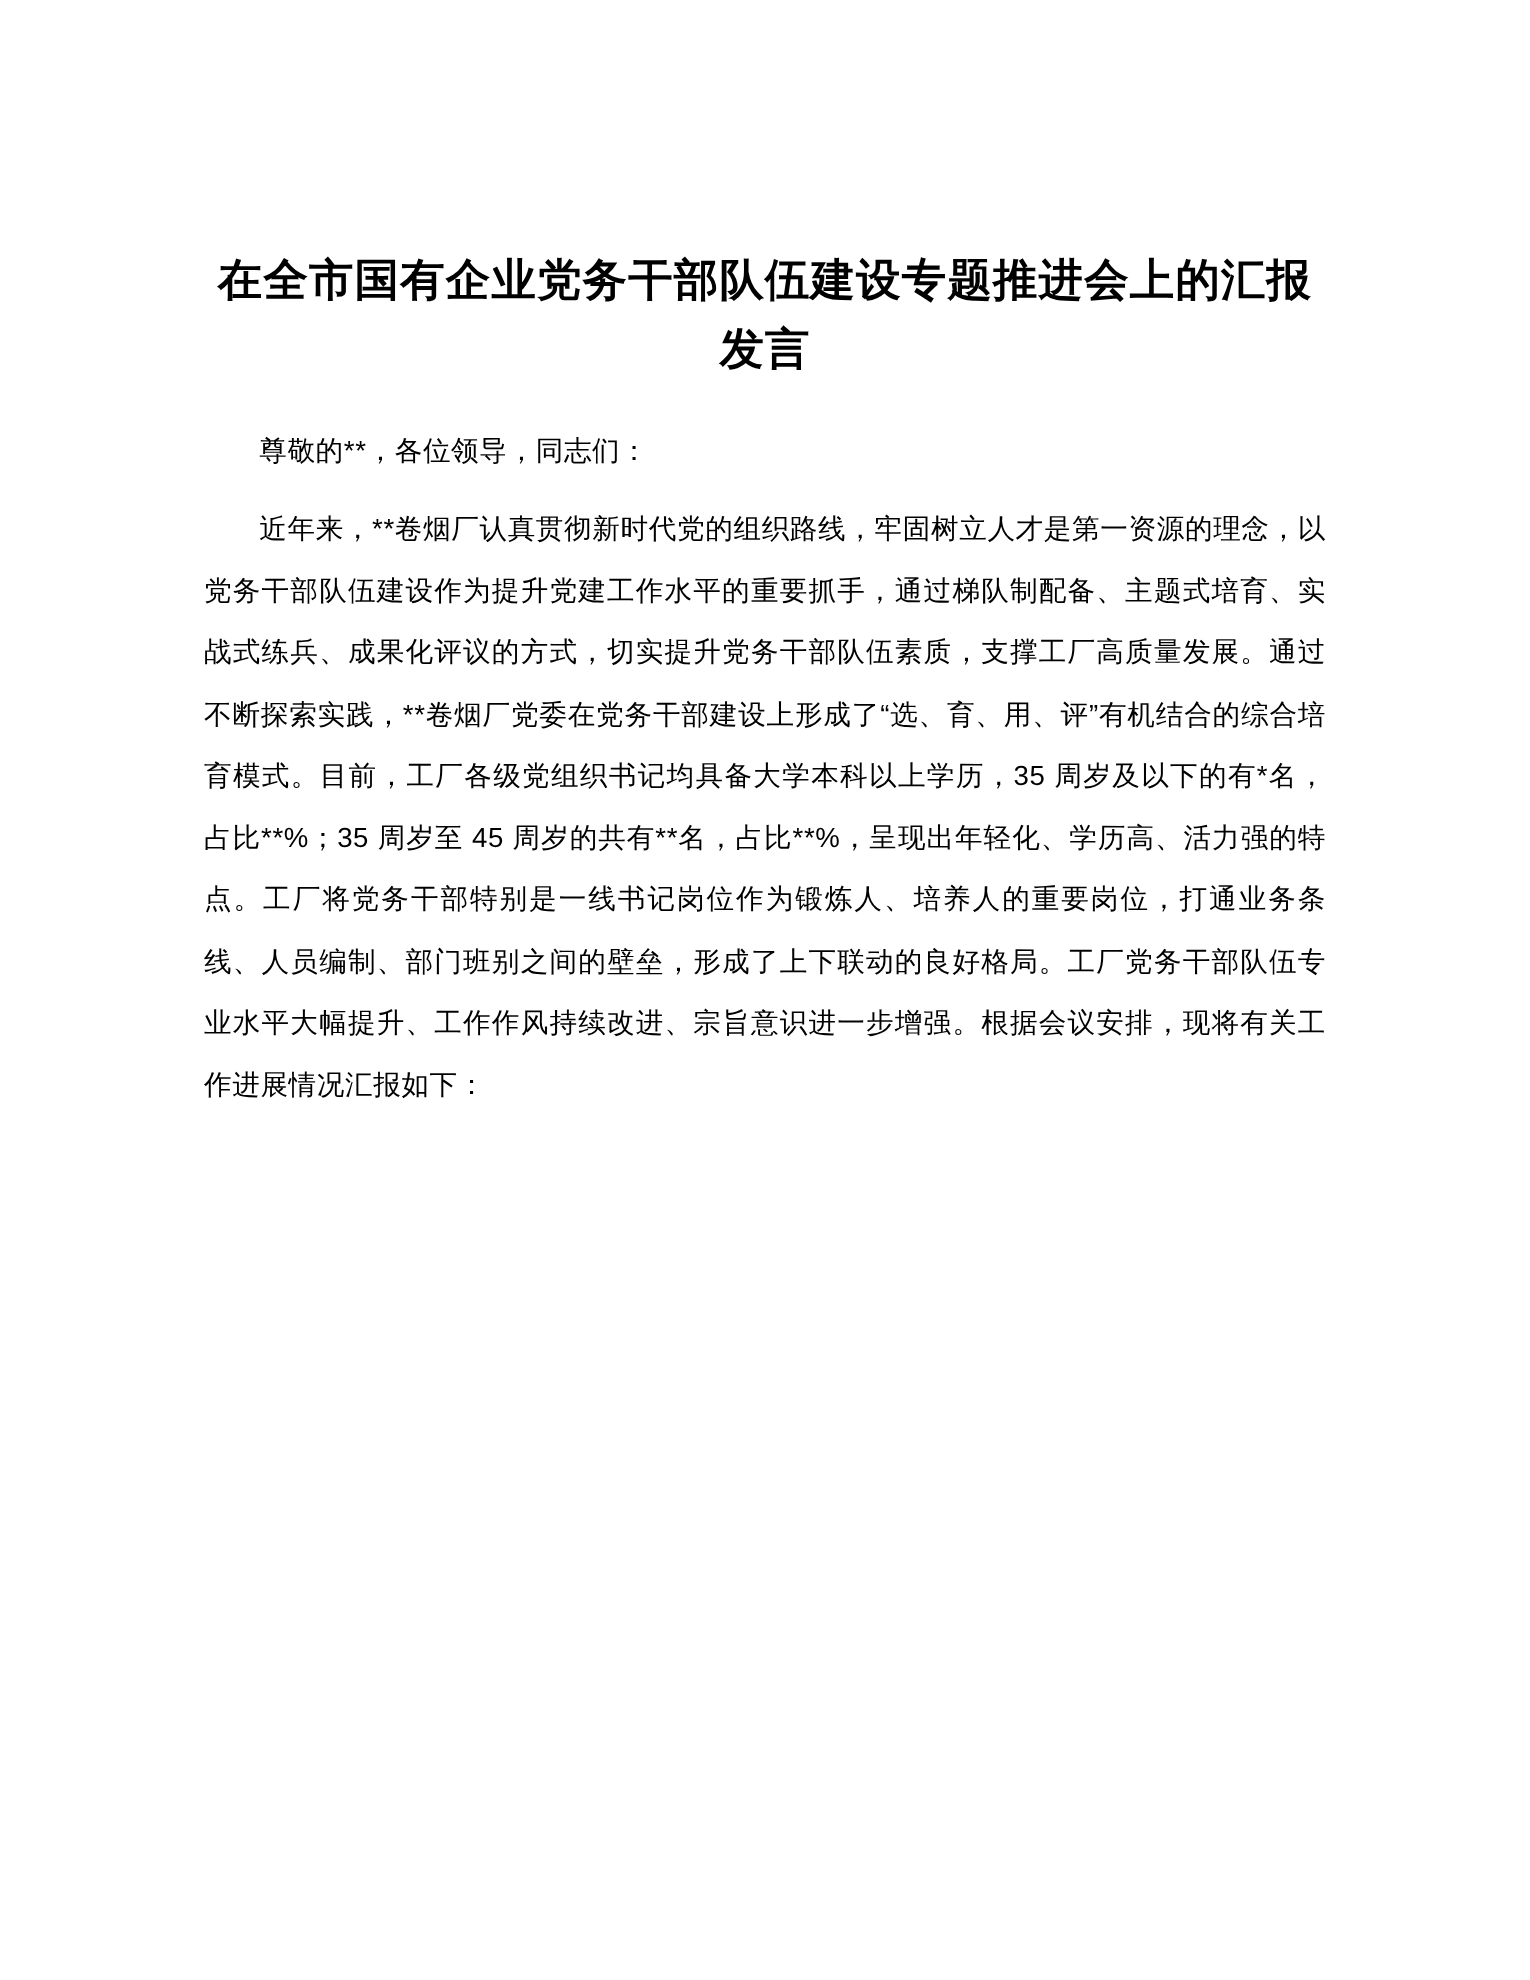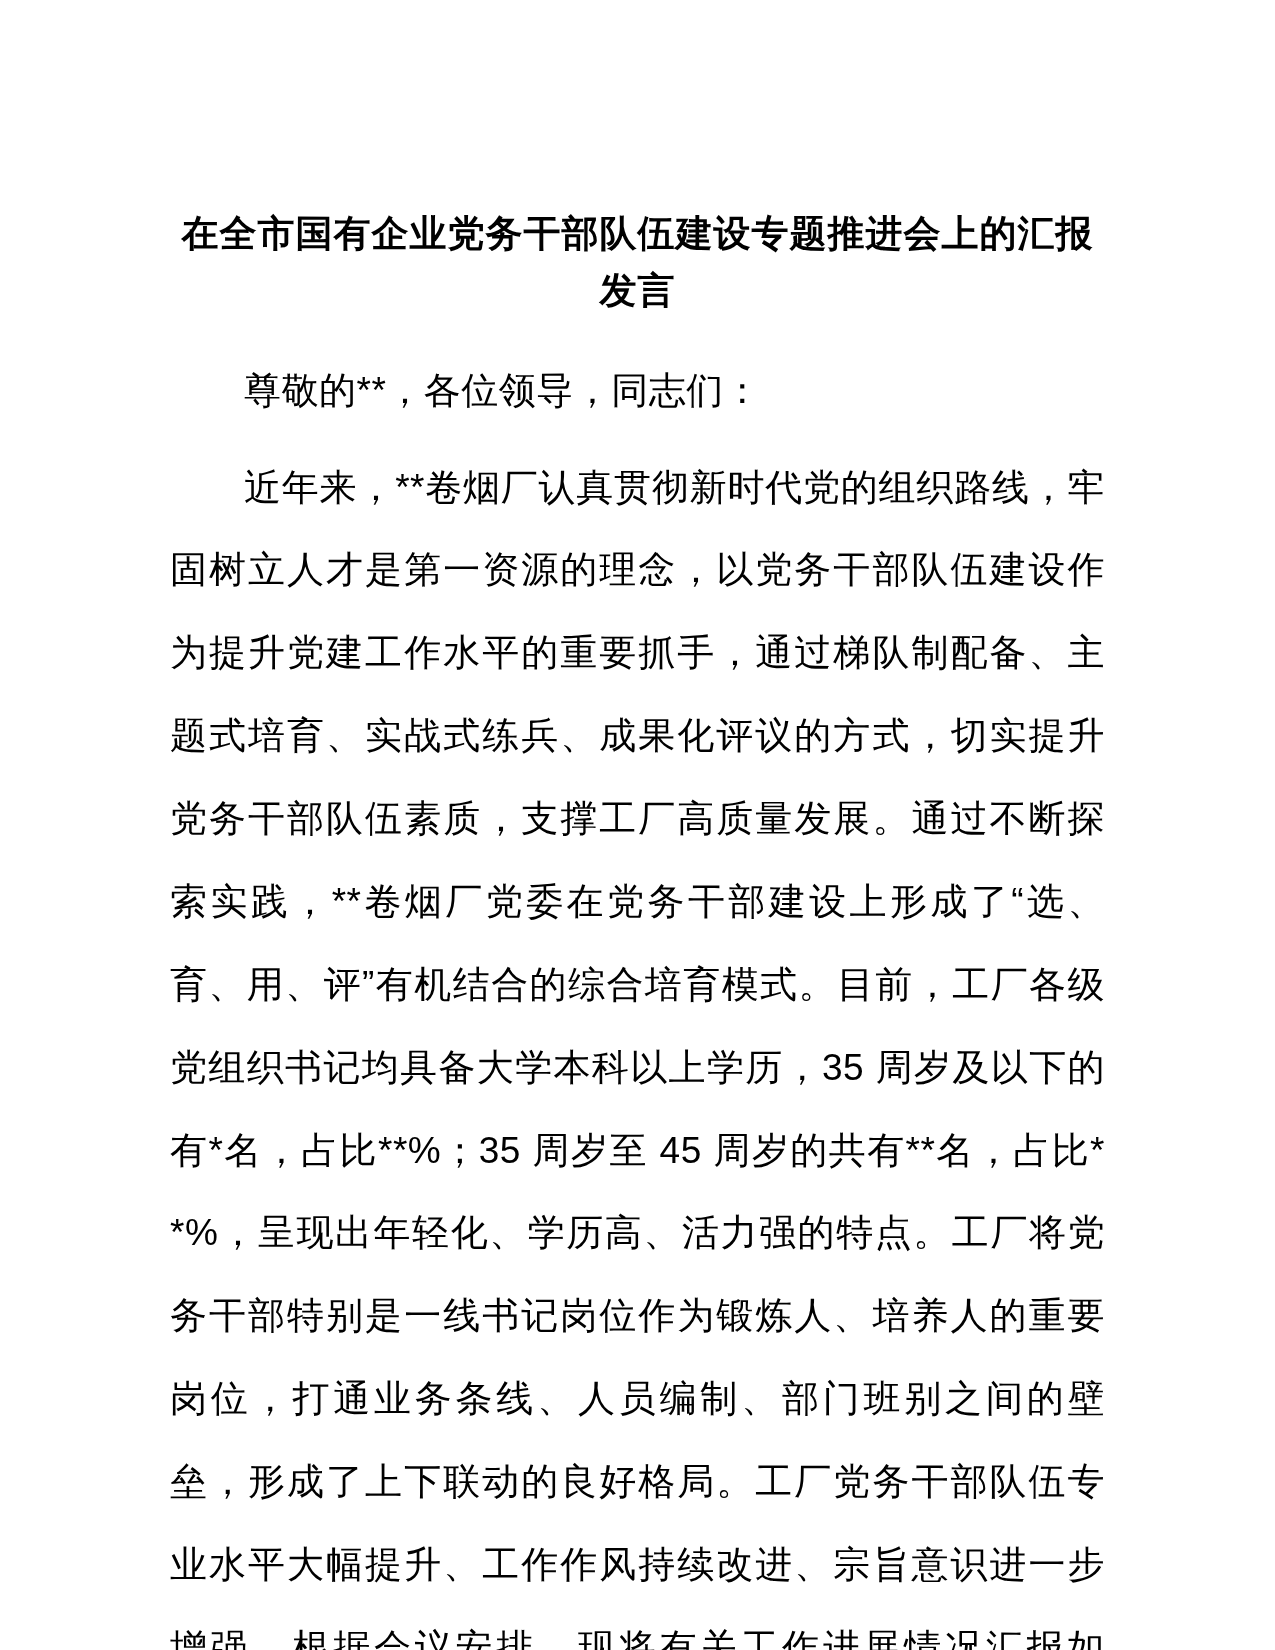--- a/index.html
+++ b/index.html
@@ -22,21 +22,21 @@
   .doc-title {
     margin: 0 0 30px 0;
     font-size: 37px;
     font-weight: 700;
     line-height: 1.55;
     text-align: center;
     letter-spacing: 1px;
   }
   .doc-paragraph {
     margin: 0 0 14px 0;
-    font-size: 37px;
+    font-size: 23px;
     font-weight: 500;
     line-height: 2.24;
     text-align: justify;
     text-indent: 2em;
     letter-spacing: 0.5px;
     word-break: break-all;
   }
 </style>
 </head>
 <body>

